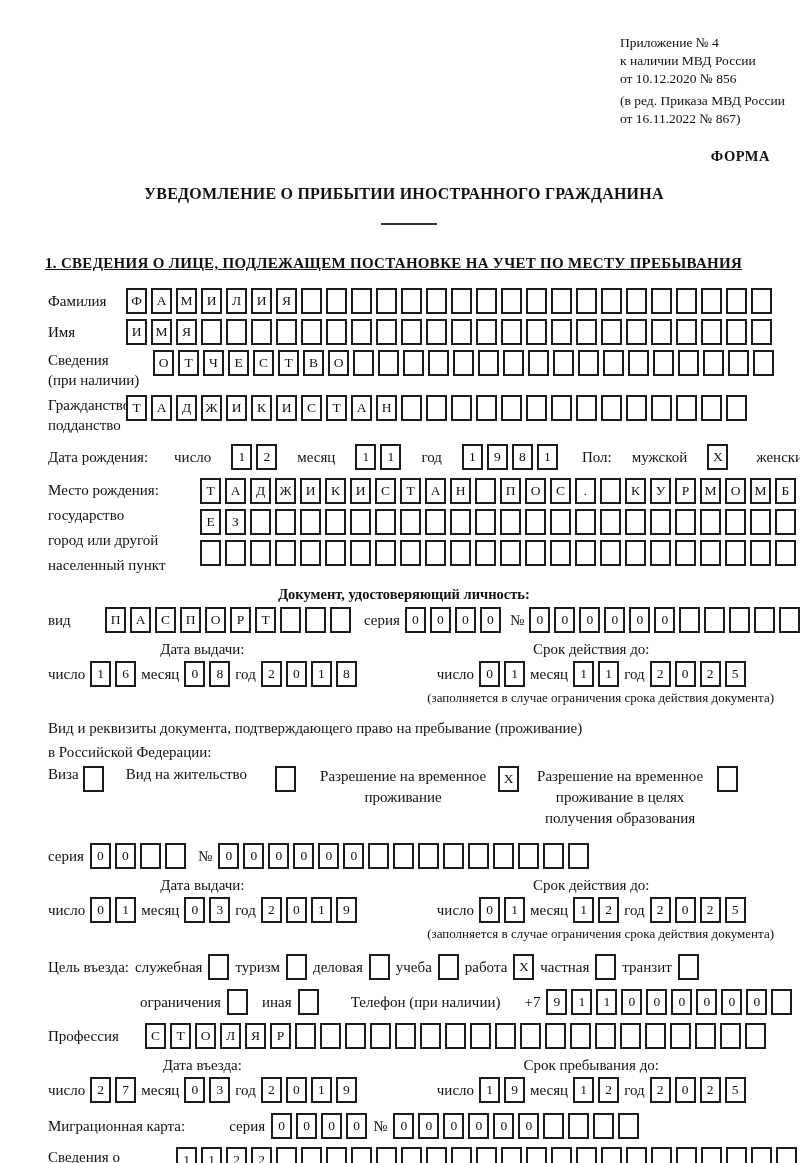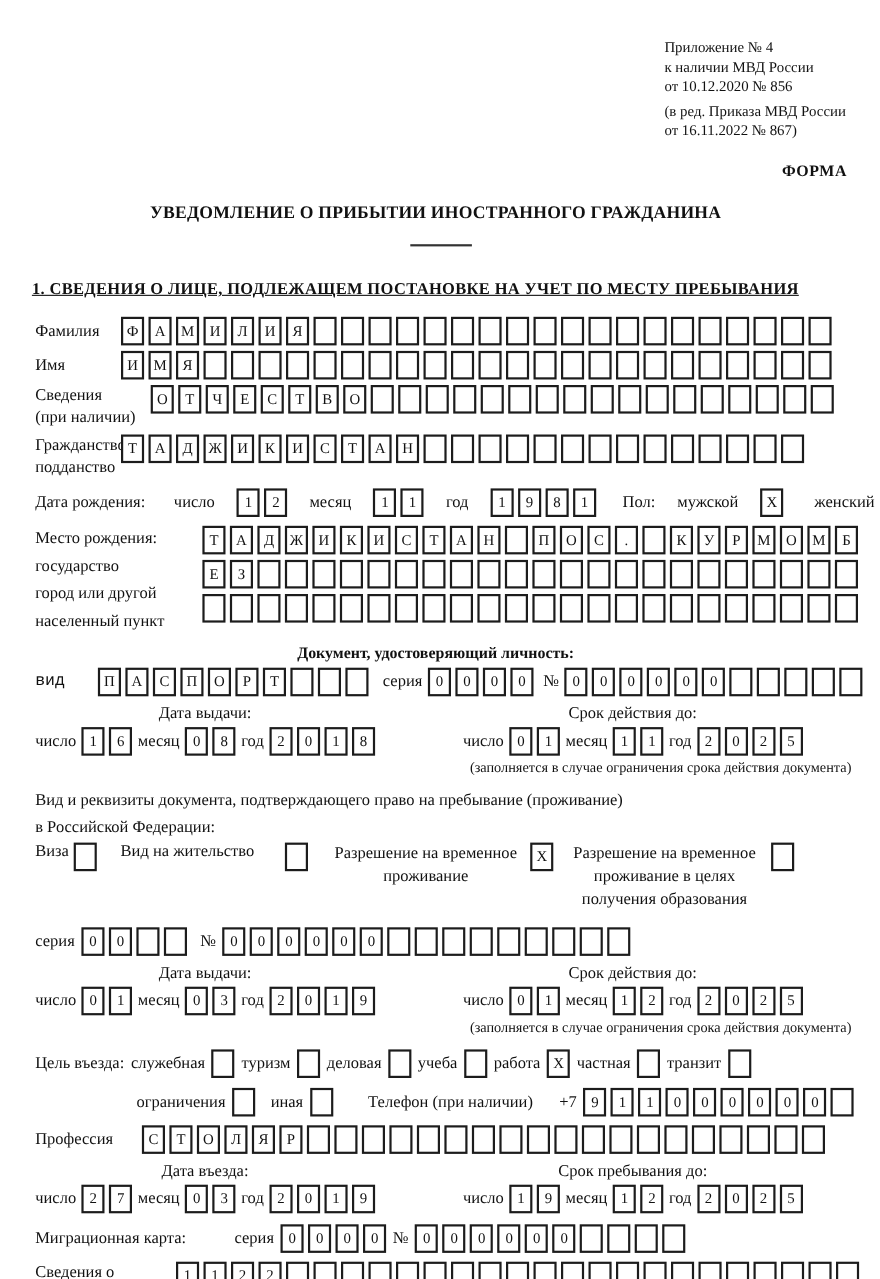--- a/index.html
+++ b/index.html
@@ -4,33 +4,33 @@
 <style>
   html,body{margin:0;padding:0;background:#888;}
   .page{
     position:relative;
     width:800px;height:1163px;
     margin:0 auto;
     background:#ffffff;
     font-family:"Liberation Serif","DejaVu Serif",serif;
     color:#111;
     box-sizing:border-box;
-    padding:34px 0 0 32px;
+    padding:34px 0 0 48px;
     overflow:hidden;
   }
   .appendix{margin-left:572px;font-size:13.5px;line-height:18px;}
   .appendix .gap{height:4px;}
   .form-word{margin-top:20px;padding-right:30px;text-align:right;font-weight:bold;font-size:14.5px;letter-spacing:.5px;}
   .title{margin-top:16px;text-align:center;font-weight:bold;font-size:16px;line-height:26px;letter-spacing:.2px;padding-right:40px;}
   .title .uline{display:inline-block;width:56px;border-bottom:2px solid #333;height:14px;margin-left:10px;}
   .sect{margin-top:22px;font-weight:bold;font-size:15px;letter-spacing:.3px;margin-left:-3px;text-decoration:underline;}
   .row{display:flex;align-items:center;margin-top:5px;}
   .row.top{align-items:flex-start;}
   .flabel{flex:0 0 auto;font-size:15px;line-height:20px;}
-  .w78{width:78px;} .w105{width:105px;} .w152{width:152px;} .w97{width:97px;} .w128{width:128px;} .w52{width:52px;font-family:Liberation Mono, monospace;}
+  .w78{width:78px;} .w105{width:105px;} .w152{width:152px;} .w97{width:97px;} .w128{width:128px;} .w52{width:52px;}
   .cells{display:inline-flex;flex:0 0 auto;gap:4px;}
   .cell{
     display:inline-flex;align-items:center;justify-content:center;
     width:21px;height:26px;box-sizing:border-box;
     border:2px solid #1c1c1c;
     font-size:13.5px;font-family:"Liberation Serif",serif;
     background:#fff;
   }
   .colstack{display:flex;flex-direction:column;gap:5px;}
   .lbl{font-size:15px;white-space:nowrap;}

